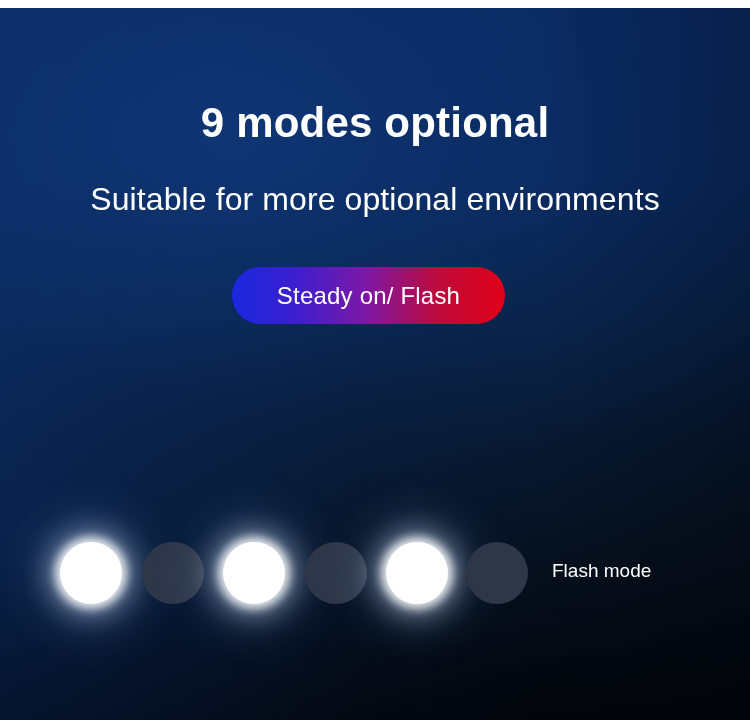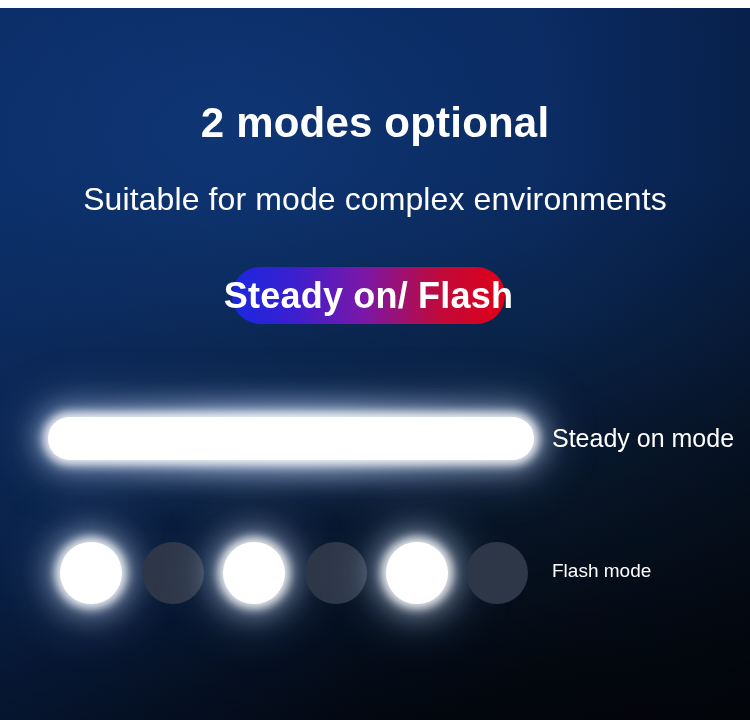--- a/index.html
+++ b/index.html
@@ -115,22 +115,22 @@
     height: 57px;
     border-radius: 29px;
     background: linear-gradient(to right, #1a28e0 0%, #3a1fd0 22%, #7a18a8 48%, #c00a3a 76%, #e00018 100%);
     display: flex;
     align-items: center;
     justify-content: center;
     z-index: 20;
   }
   .pill-label {
     color: #ffffff;
-    font-size: 36px;
-    font-weight: 700;
+    font-size: 24px;
+    font-weight: 400;
     letter-spacing: 0.2px;
     white-space: nowrap;
   }
 
   
   .steady-row {
     position: absolute;
     left: 0;
     top: 408px;
     width: 750px;
@@ -216,33 +216,28 @@
 <div class="stage">
 
   <div class="top-strip"></div>
 
   <div class="bg">
     <div class="bg-base"></div>
     <div class="bg-sideblue"></div>
     <div class="bg-vignette"></div>
   </div>
 
-  <div class="title">2 modes optional</div>
-
-  <div class="subtitle">Suitable for mode complex environments</div>
+  <div class="title">9 modes optional</div>
+
+  <div class="subtitle">Suitable for more optional environments</div>
 
   <div class="pill">
     <span class="pill-label">Steady on/ Flash</span>
   </div>
 
-  <div class="steady-row">
-    <div class="bar-glow"></div>
-    <div class="bar"></div>
-    <div class="steady-label">Steady on mode</div>
-  </div>
 
   <div class="flash-row">
     <div class="dot on" style="left:60px;"></div>
     <div class="dot off" style="left:142px;"></div>
     <div class="dot on" style="left:223px;"></div>
     <div class="dot off" style="left:305px;"></div>
     <div class="dot on" style="left:386px;"></div>
     <div class="dot off" style="left:466px;"></div>
     <div class="flash-label">Flash mode</div>
   </div>

